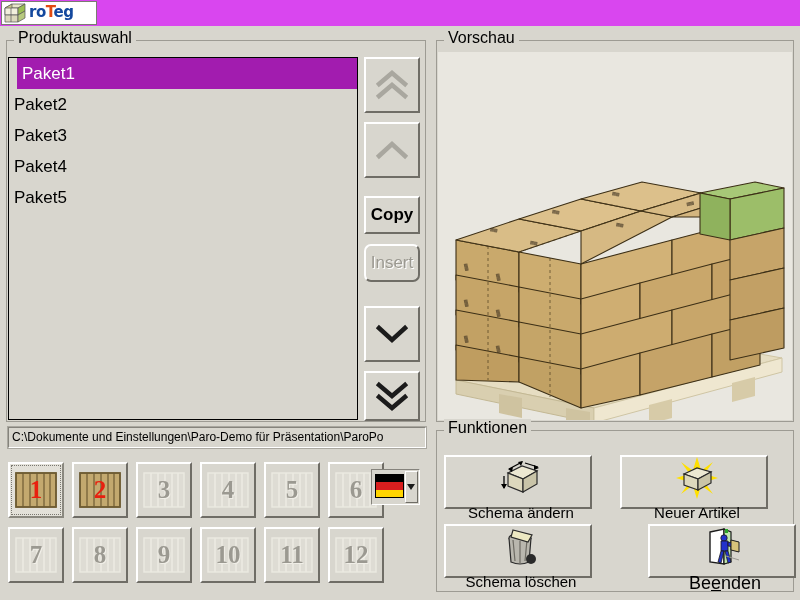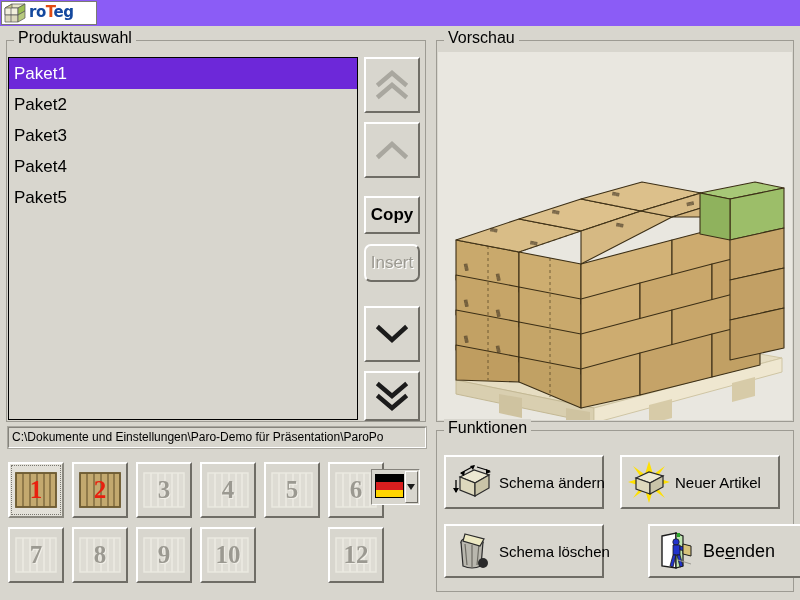--- a/index.html
+++ b/index.html
@@ -7,21 +7,21 @@
     width:800px;height:600px;overflow:hidden;
     background:#d8d6ce;
     font-family:"Liberation Sans", sans-serif;
     -webkit-font-smoothing:none;
   }
   #app{position:relative;width:800px;height:600px;background:#d8d6ce;}
 
   
   .titlebar{
     position:absolute;left:0;top:0;width:800px;height:26px;
-    background:#8b5cf6;display:flex;align-items:center;
+    background:#d946ef;display:flex;align-items:center;
   }
   .logo-box{
     width:96px;height:24px;margin-left:1px;background:#ffffff;
     border:1px solid #7b7b72;display:flex;align-items:center;gap:2px;
     box-sizing:border-box;overflow:hidden;
   }
   .logo-cube{width:24px;height:22px;flex:0 0 24px;margin-left:1px;}
   .logo-text{
     font-family:"DejaVu Sans", sans-serif;
     font-weight:bold;font-size:15px;color:#14489e;letter-spacing:-0.5px;
@@ -50,21 +50,21 @@
   
   .listbox{
     position:absolute;left:8px;top:57px;width:350px;height:363px;
     background:#d8d6ce;border:1px solid #000;box-sizing:border-box;
     overflow:hidden;
   }
   .lb-item{
     height:31px;line-height:31px;padding-left:5px;font-size:17px;color:#000;
     box-sizing:border-box;white-space:nowrap;
   }
-  .lb-item.sel{background:#6d28d9;color:#fff;}
+  .lb-item.sel{background:#a21caf;color:#fff;margin-left:8px;}
 
   
   .btn{
     position:absolute;box-sizing:border-box;
     background:#d8d6ce;
     border-top:2px solid #ffffff;border-left:2px solid #ffffff;
     border-right:2px solid #6f6d66;border-bottom:2px solid #6f6d66;
     display:flex;align-items:center;justify-content:center;
     font-size:17px;color:#000;cursor:default;user-select:none;
   }
@@ -134,25 +134,25 @@
   }
 
   
   #preview-canvas{
     position:absolute;left:438px;top:52px;width:354px;height:368px;
     background:#e9e7e0;overflow:hidden;
   }
 
   
   .fbtn{
-    position:absolute;box-sizing:border-box;height:54px;width:160px;
+    position:absolute;box-sizing:border-box;height:54px;width:148px;
     background:#d8d6ce;
     border-top:2px solid #ffffff;border-left:2px solid #ffffff;
     border-right:2px solid #6f6d66;border-bottom:2px solid #6f6d66;
-    display:flex;align-items:center;padding-left:6px;gap:5px;
+    display:flex;align-items:center;padding-left:6px;gap:5px;flex-direction:column;
   }
   #fb-aendern{left:444px;top:455px;}
   #fb-neuer  {left:620px;top:455px;}
   #fb-loeschen{left:444px;top:524px;}
   #fb-beenden{left:620px;top:524px;margin-left:28px;}
   .fbtn .flabel{font-size:15px;color:#000;white-space:nowrap;}
   .fbtn .flabel.big{font-size:18px;}
   .fbtn .ficon{width:42px;height:42px;flex:0 0 42px;}
 </style>
 </head>
@@ -358,20 +358,35 @@
           <rect x="1" y="3" width="40" height="34" fill="#dedcd4" stroke="#eceae2" stroke-width="1.4"></rect>
           <g stroke="#eceae2" stroke-width="1.6">
             <line x1="8" y1="3" x2="8" y2="37"></line>
             <line x1="15" y1="3" x2="15" y2="37"></line>
             <line x1="22" y1="3" x2="22" y2="37"></line>
             <line x1="29" y1="3" x2="29" y2="37"></line>
             <line x1="35" y1="3" x2="35" y2="37"></line>
           </g>
         </svg>
       <div class="pal-num off">10</div>
+    </div>
+  </div>
+  <div class="palbtn" style="left:264px;top:527px">
+    <div class="pal-ico">
+      <svg width="42" height="40" viewBox="0 0 42 40">
+          <rect x="1" y="3" width="40" height="34" fill="#dedcd4" stroke="#eceae2" stroke-width="1.4"></rect>
+          <g stroke="#eceae2" stroke-width="1.6">
+            <line x1="8" y1="3" x2="8" y2="37"></line>
+            <line x1="15" y1="3" x2="15" y2="37"></line>
+            <line x1="22" y1="3" x2="22" y2="37"></line>
+            <line x1="29" y1="3" x2="29" y2="37"></line>
+            <line x1="35" y1="3" x2="35" y2="37"></line>
+          </g>
+        </svg>
+      <div class="pal-num off">11</div>
     </div>
   </div>
   <div class="palbtn" style="left:328px;top:527px">
     <div class="pal-ico">
       <svg width="42" height="40" viewBox="0 0 42 40">
           <rect x="1" y="3" width="40" height="34" fill="#dedcd4" stroke="#eceae2" stroke-width="1.4"></rect>
           <g stroke="#eceae2" stroke-width="1.6">
             <line x1="8" y1="3" x2="8" y2="37"></line>
             <line x1="15" y1="3" x2="15" y2="37"></line>
             <line x1="22" y1="3" x2="22" y2="37"></line>

